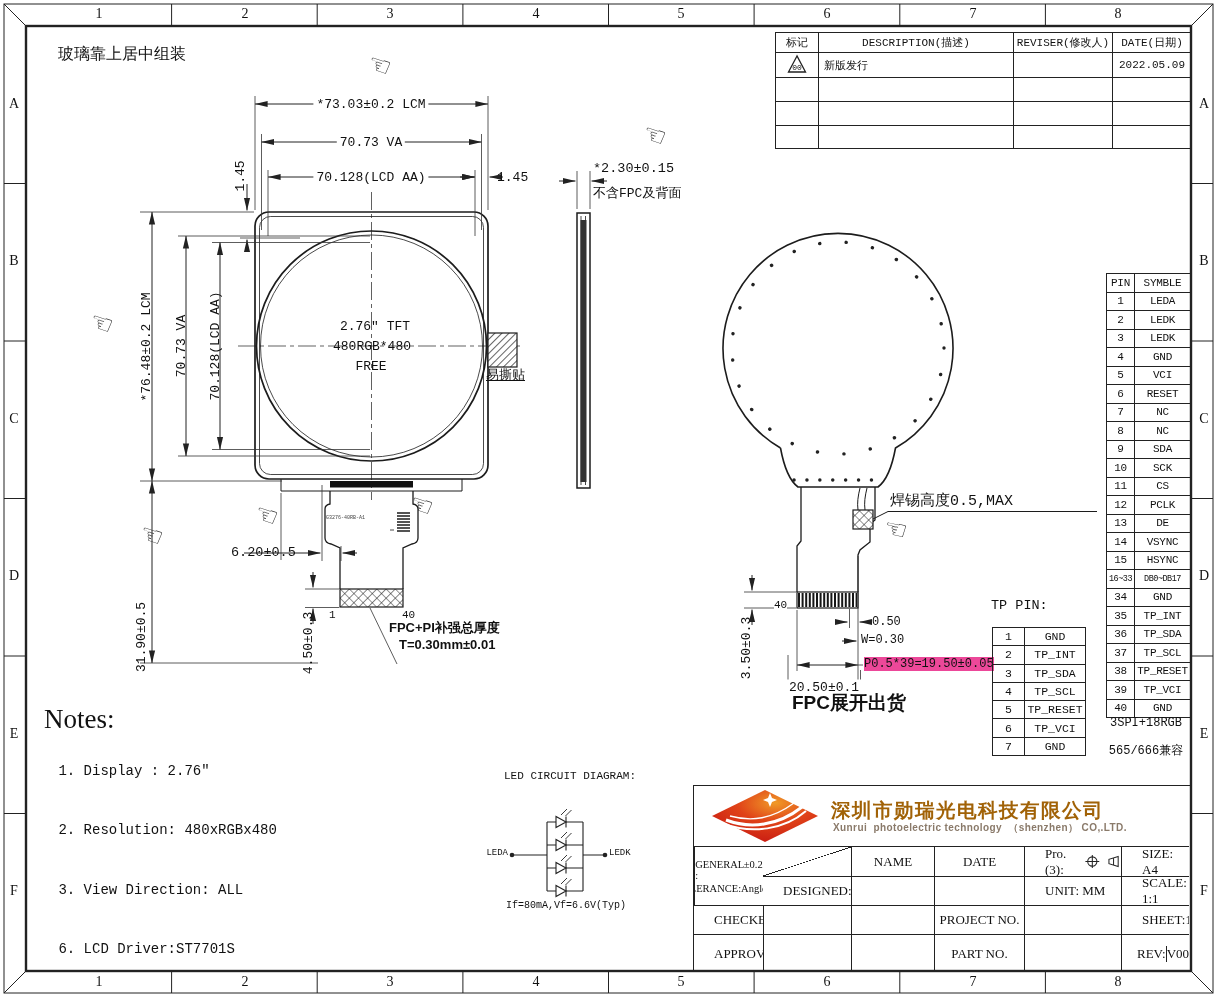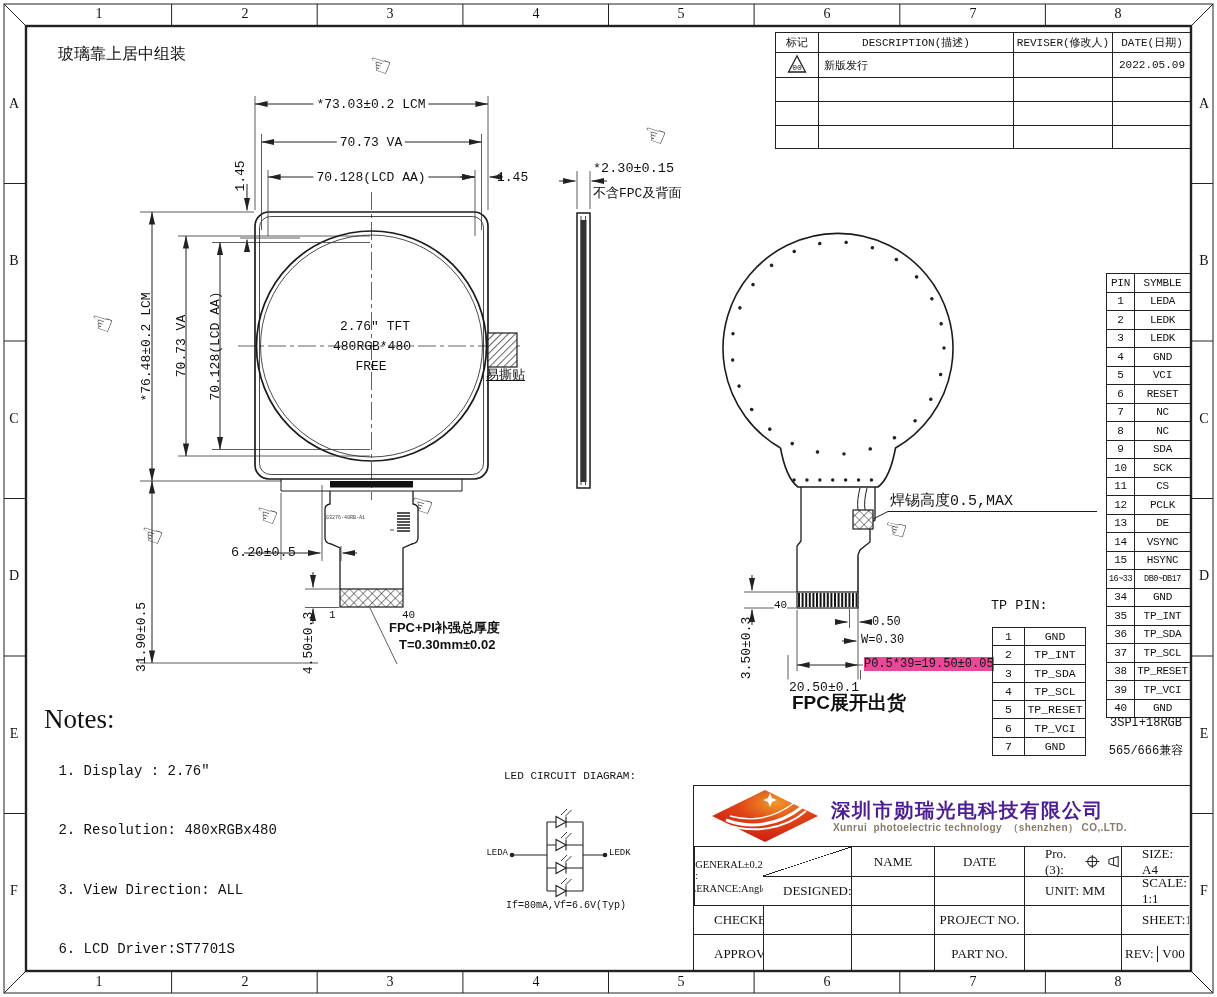--- a/index.html
+++ b/index.html
@@ -39,21 +39,21 @@
   .tb-grid>div{border-left:1px solid #222;border-top:1px solid #222;position:relative;
                display:flex;align-items:center;overflow:hidden;}
   .tb-grid>div.c1{border-left:none;}
   .cell-center{justify-content:center;}
   .cell-left{padding-left:20px;}
   .diagcell{background:linear-gradient(to bottom right,transparent 49.3%,#222 49.3%,#222 50.7%,transparent 50.7%);}
   .logo-row{position:absolute;left:0;top:0;width:100%;height:60px;}
   .gen-cell{flex-direction:column;align-items:stretch;justify-content:center;font:10.5px "Liberation Serif",serif;}
   .gen-l1{display:flex;justify-content:space-between;padding:0 5px;}
   .gen-l2{padding:2px 2px 0 2px;}
-  .rev-split{display:flex;align-items:stretch;padding:0;}
+  .rev-split{display:flex;align-items:stretch;padding:12px;}
   .rev-split .rl{width:32px;display:flex;align-items:center;padding-left:3px;border-right:1px solid #222;}
   .rev-split .rv{flex:1;display:flex;align-items:center;justify-content:center;}
   .notes-item{height:23.4px;line-height:23.4px;font:14px "Liberation Mono",monospace;white-space:pre;}
 </style>
 </head>
 <body>
 
 <div id="sheet">
 
   <svg width="1217" height="997" style="position:absolute;left:0;top:0">
@@ -245,21 +245,21 @@
 
   <div class="abs" style="left:337px;top:319px;width:76px;text-align:center;font-size:13px">2.76″ TFT</div>
   <div class="abs" style="left:333px;top:339px;width:76px;text-align:center;font-size:13px">480RGB*480</div>
   <div class="abs" style="left:333px;top:359px;width:76px;text-align:center;font-size:13px">FREE</div>
 
   <div class="abs" style="left:486px;top:366px;font-size:13px;text-decoration:underline">易撕贴</div>
   <div class="abs" style="left:326px;top:515px;font-size:5px;color:#444">G3276-40RB-A1</div>
   <div class="abs" style="left:329px;top:609px;font-size:11px">1</div>
   <div class="abs" style="left:402px;top:609px;font-size:11px">40</div>
   <div class="abs sans" style="left:389px;top:619px;font-size:13px;font-weight:700">FPC+PI补强总厚度</div>
-  <div class="abs sans" style="left:399px;top:637px;font-size:13px;font-weight:700">T=0.30mm±0.02</div>
+  <div class="abs sans" style="left:399px;top:637px;font-size:13px;font-weight:700">T=0.30mm±0.01</div>
 
   <div class="abs" style="left:593px;top:161px;font-size:13.5px">*2.30±0.15</div>
   <div class="abs" style="left:593px;top:184px;font-size:13px">不含FPC及背面</div>
 
   <div class="abs" style="left:890px;top:491px;font-size:15px">焊锡高度0.5,MAX</div>
   <div class="abs" style="left:774px;top:599px;font-size:11px;background:#fff">40</div>
   <div class="vdim" style="left:746px;top:648px">3.50±0.3</div>
   <div class="abs" style="left:872px;top:615px;font-size:12px">0.50</div>
   <div class="abs" style="left:861px;top:633px;font-size:12px">W=0.30</div>
   <div class="abs" style="left:864px;top:657px;font-size:12px;background:#ec4899">P0.5*39=19.50±0.05</div>
@@ -497,21 +497,21 @@
             <stop offset="0%" stop-color="#f09a28"></stop>
             <stop offset="45%" stop-color="#e04318"></stop>
             <stop offset="100%" stop-color="#c81a12"></stop>
           </radialGradient>
         </defs>
         <path d="M16,31 C40,40 68,37 92,18" stroke="#fff" stroke-width="3" fill="none"></path>
         <path d="M14,35 C42,45 74,41 96,22" stroke="#fff" stroke-width="2" fill="none"></path>
         <path d="M20,27 C42,33 62,30 84,14" stroke="#fff" stroke-width="1.4" fill="none"></path>
         <path d="M60,4 L62,9 L67,11 L62,13 L60,18 L58,13 L53,11 L58,9 Z" fill="#fff"></path>
       </svg>
-      <div class="abs sans" style="left:137px;top:11px;font-size:19.5px;font-weight:700;color:#4c1d95;letter-spacing:1.5px">深圳市勋瑞光电科技有限公司</div>
+      <div class="abs sans" style="left:137px;top:11px;font-size:19.5px;font-weight:700;color:#a16207;letter-spacing:1.5px">深圳市勋瑞光电科技有限公司</div>
       <div class="abs sans" style="left:139px;top:35px;font-size:10px;font-weight:700;color:#8a7a6a;letter-spacing:0.4px">Xunrui  photoelectric technology  （shenzhen） CO,.LTD.</div>
     </div>
     <div class="tb-grid">
 
       <div class="c1 diagcell"></div>
       <div class="cell-center">NAME</div>
       <div class="cell-center">DATE</div>
       <div class="cell-left">
         <span>Pro.(3):</span>
         <svg width="40" height="17" viewBox="0 0 40 17" style="margin-left:2px">

